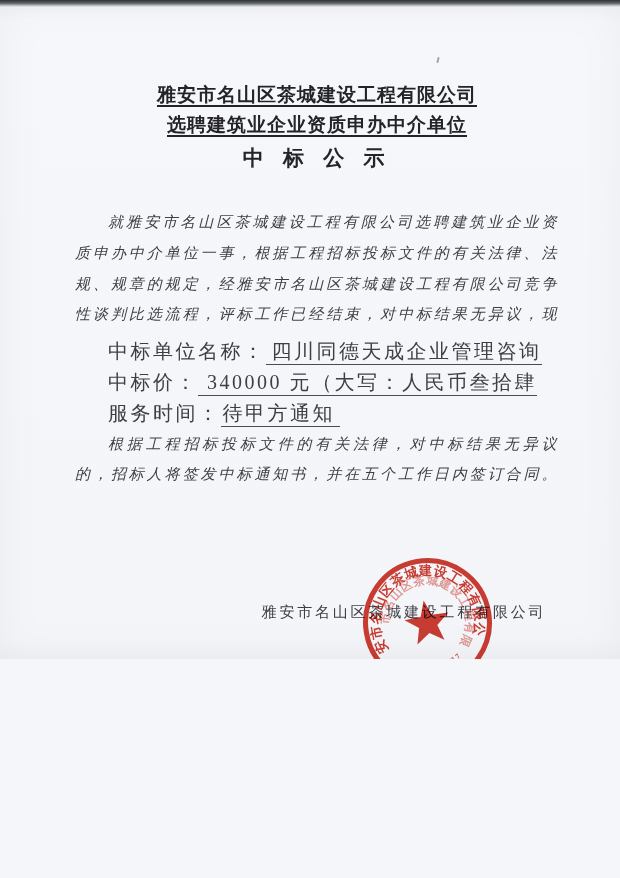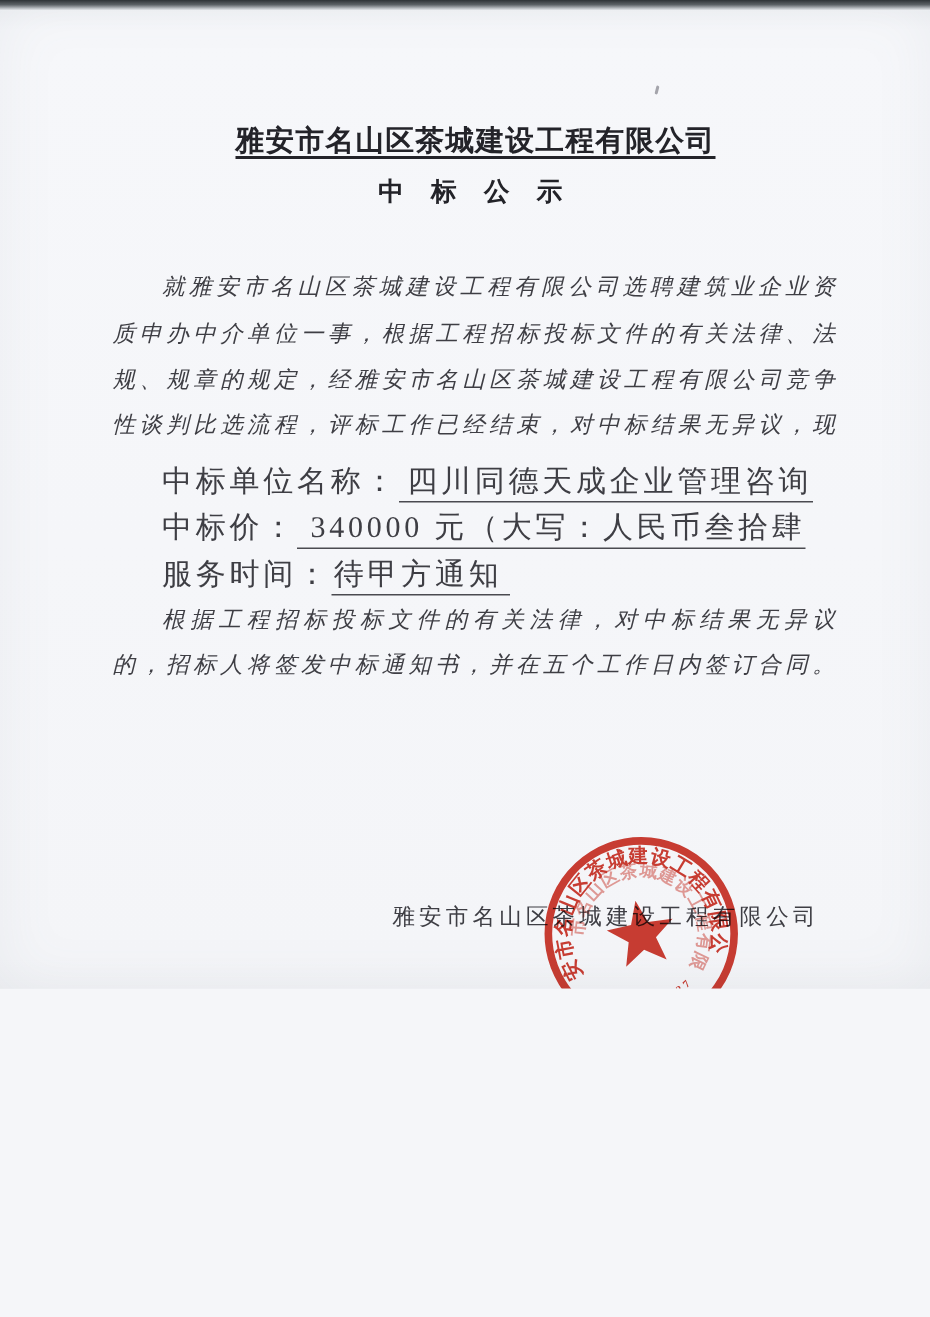--- a/index.html
+++ b/index.html
@@ -14,21 +14,21 @@
     background:linear-gradient(180deg,#2e3236 0%,#5d6267 45%,#c9ccd1 85%,#eceef1 100%);}
   .speck{position:absolute;left:437px;top:57px;width:2px;height:6px;background:#a4a4ab;
     transform:rotate(14deg);border-radius:1px;}
   .doc{position:absolute;left:75px;top:80px;width:484px;}
   .title{
     font-size:19px;font-weight:bold;color:#232329;text-align:center;
     height:30px;line-height:30px;letter-spacing:1px;
     text-decoration:underline;text-decoration-thickness:2px;text-underline-offset:4px;
   }
   .main-title{
-    font-size:17px;font-weight:bold;color:#232329;text-align:center;
+    font-size:21px;font-weight:bold;color:#232329;text-align:center;
     height:36px;line-height:36px;letter-spacing:7px;margin-bottom:31px;
   }
   .bline{height:30.8px;line-height:30.8px;font-size:15px;letter-spacing:2.5px;overflow:hidden;font-style:italic;}
   .bline.just{text-align:justify;text-align-last:justify;}
   .bline.ind{text-indent:33px;}
   .items{margin-top:6px;}
   .item-line{height:30.8px;line-height:30.8px;font-size:20px;padding-left:33px;overflow:hidden;}
   .item-line .label{letter-spacing:2.5px;}
   .item-line .value{letter-spacing:2.5px;border-bottom:1.5px solid #4a4a50;}
   .item-line:nth-child(1) .value{padding:0 8px 2px 6px;}
@@ -50,20 +50,21 @@
 </style>
 </head>
 <body>
 
 <div class="page">
   <div class="topband"></div>
   <div class="speck"></div>
 
   <div class="doc">
     <div class="title">雅安市名山区茶城建设工程有限公司</div>
+    <div class="title">选聘建筑业企业资质申办中介单位</div>
     <div class="main-title">中 标 公 示</div>
 
     <div class="para">
         <div class="bline just ind">就雅安市名山区茶城建设工程有限公司选聘建筑业企业资</div>
         <div class="bline just">质申办中介单位一事，根据工程招标投标文件的有关法律、法</div>
         <div class="bline just">规、规章的规定，经雅安市名山区茶城建设工程有限公司竞争</div>
         <div class="bline just">性谈判比选流程，评标工作已经结束，对中标结果无异议，现将</div>
       </div>
 
     <div class="items">

